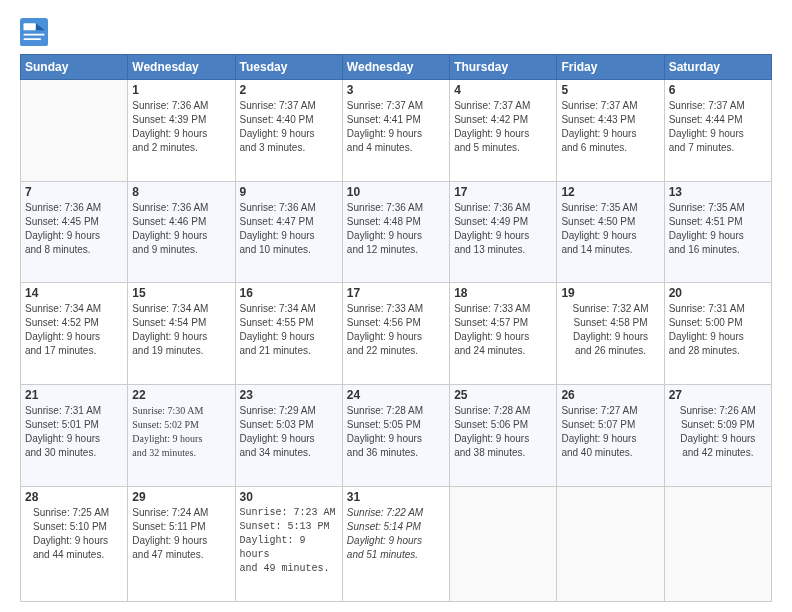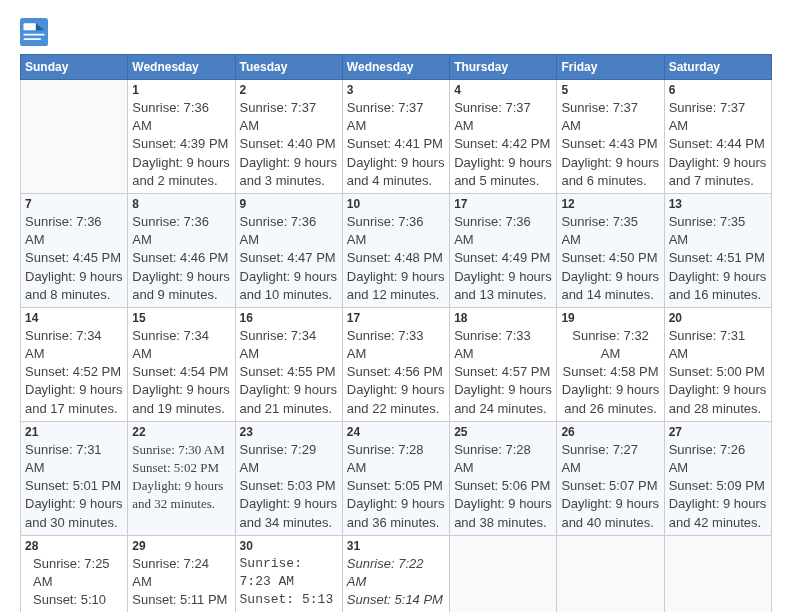--- a/index.html
+++ b/index.html
@@ -79,21 +79,21 @@
       background: #f5f8fd;
     }
     .day-num {
       font-size: 12px;
       font-weight: bold;
       color: #333;
       display: block;
       margin-bottom: 2px;
     }
     .day-info {
-      font-size: 13px;
+      font-size: 10px;
       color: #444;
       line-height: 1.4;
     }
     .empty-cell {
       background: #f9f9f9 !important;
     }
   </style>
 </head>
 <body>
 
@@ -316,21 +316,21 @@
           </td>
           <td>
             <span class="day-num">26</span>
             <div class="day-info" style="white-space: pre-line;">Sunrise: 7:27 AM
 Sunset: 5:07 PM
 Daylight: 9 hours
 and 40 minutes.</div>
           </td>
           <td>
             <span class="day-num">27</span>
-            <div class="day-info" style="white-space: pre-line;">Sunrise: 7:26 AM
+            <div class="day-info" style="white-space: pre-line; text-align: center;">Sunrise: 7:26 AM
 Sunset: 5:09 PM
 Daylight: 9 hours
 and 42 minutes.</div>
           </td>
         </tr>
         <tr>
           <td>
             <span class="day-num">28</span>
             <div class="day-info" style="white-space: pre-line; margin-left: 8px;">Sunrise: 7:25 AM
 Sunset: 5:10 PM

